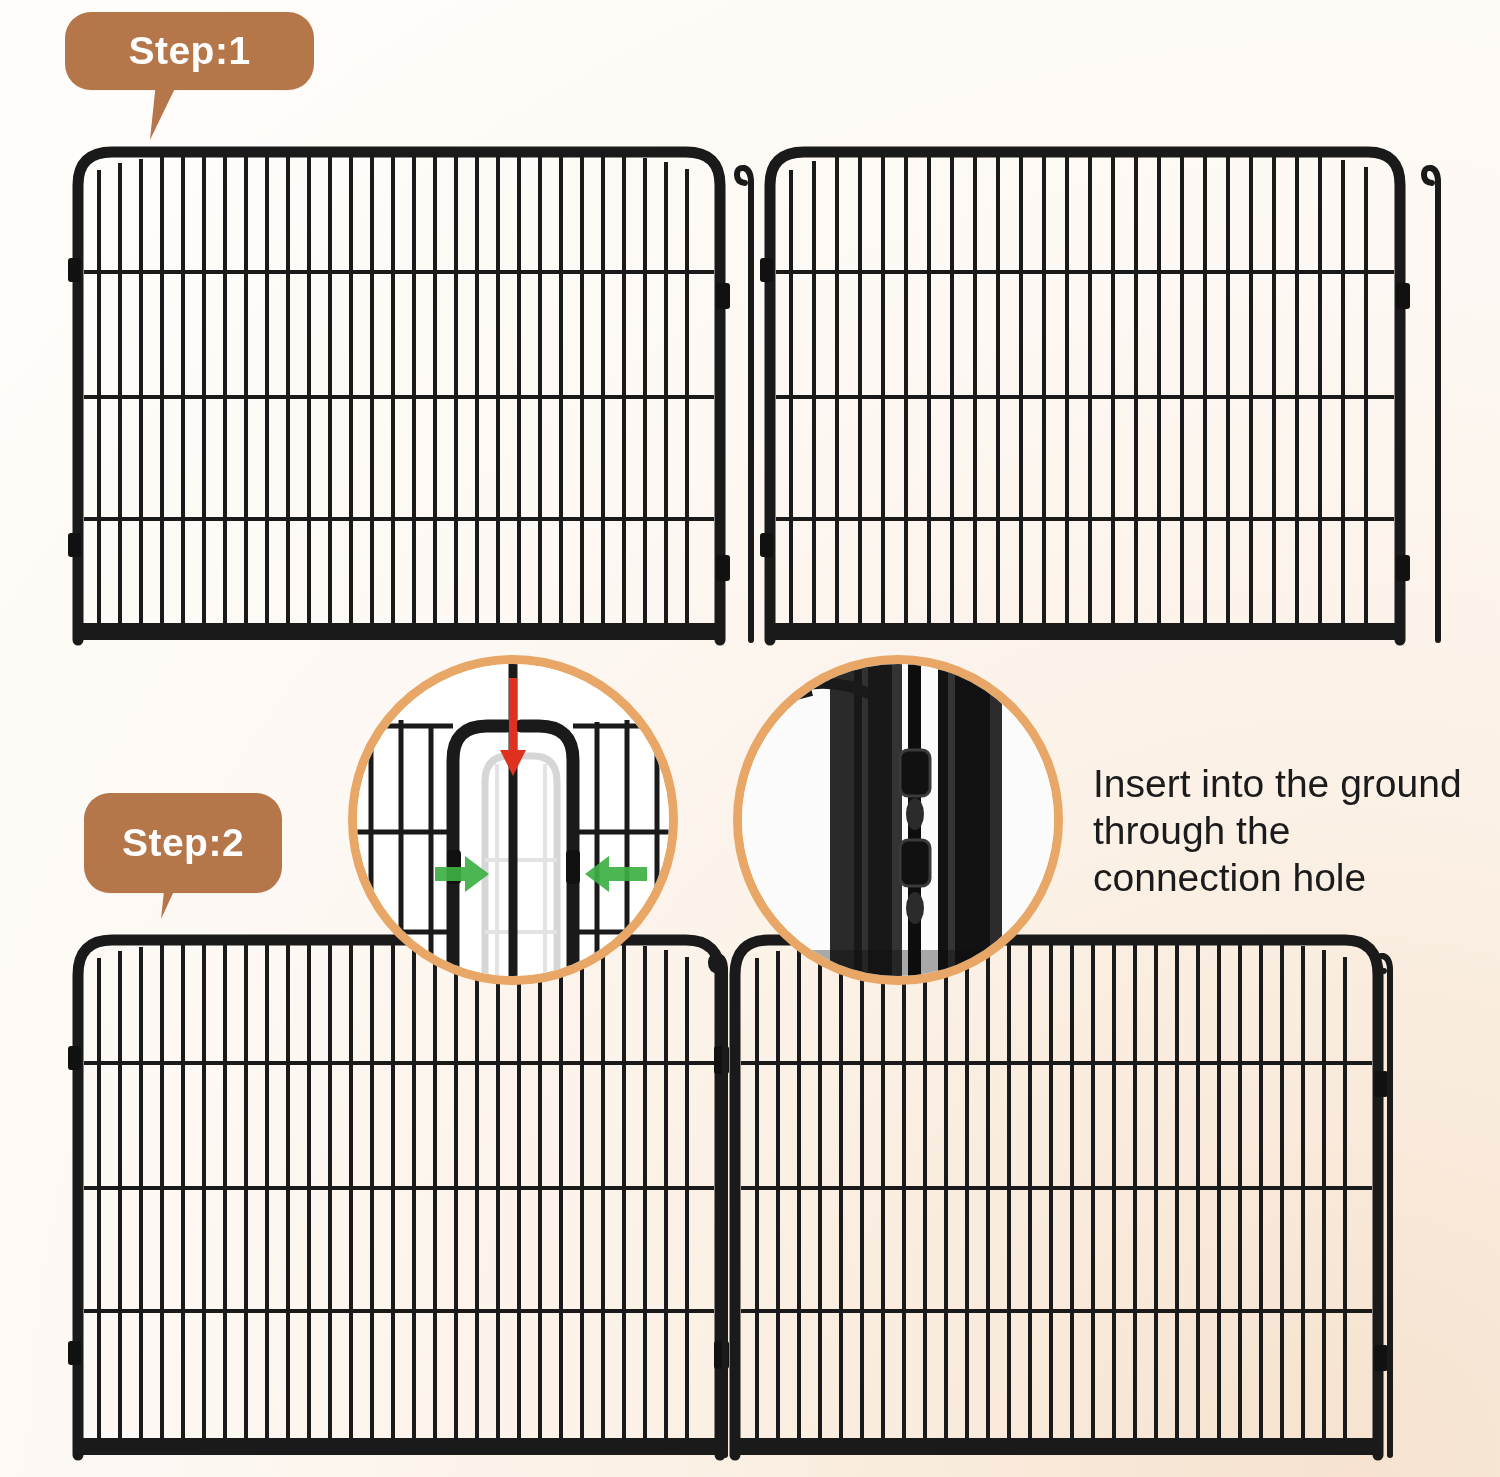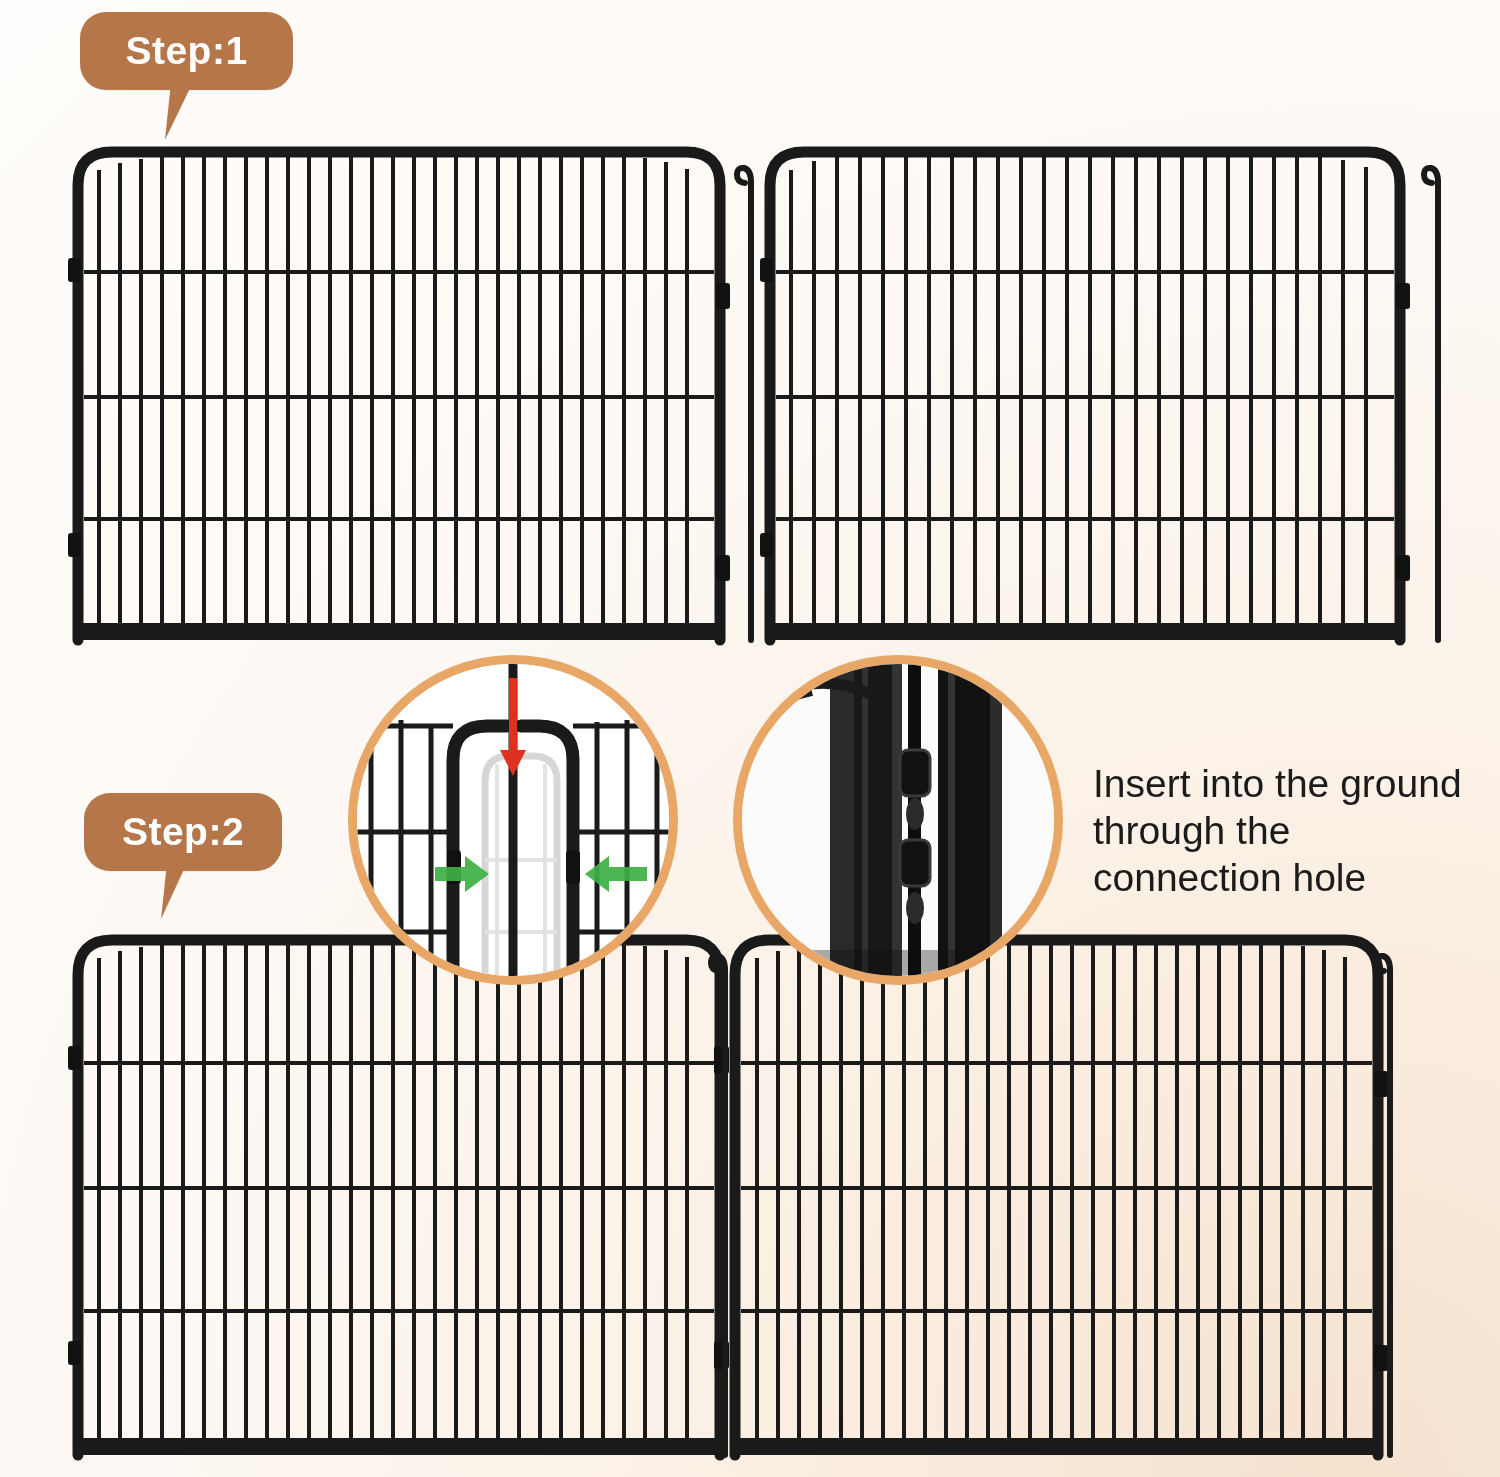--- a/index.html
+++ b/index.html
@@ -18,29 +18,29 @@
     background:#b5764a;
     color:#ffffff;
     border-radius:26px;
     display:flex;align-items:center;justify-content:center;
     font-size:39px;font-weight:bold;letter-spacing:.5px;
     box-shadow:0 1px 0 rgba(0,0,0,.04);
   }
   .bubble .tail{
     position:absolute;width:0;height:0;
   }
-  .bubble.b1{left:80px;top:12px;width:213px;height:78px;}
+  .bubble.b1{left:65px;top:12px;width:249px;height:78px;}
   .bubble.b1 .tail{
     left:88px;top:70px;
     border-left:22px solid #b5764a;
     border-right:10px solid transparent;
     border-bottom:58px solid transparent;
     transform:skewX(-6deg);
   }
-  .bubble.b2{left:84px;top:793px;width:198px;height:78px;}
+  .bubble.b2{left:84px;top:793px;width:198px;height:100px;}
   .bubble.b2 .tail{
     left:80px;top:70px;
     border-left:20px solid #b5764a;
     border-right:10px solid transparent;
     border-bottom:56px solid transparent;
     transform:skewX(-6deg);
   }
 
   
   .instruction{

